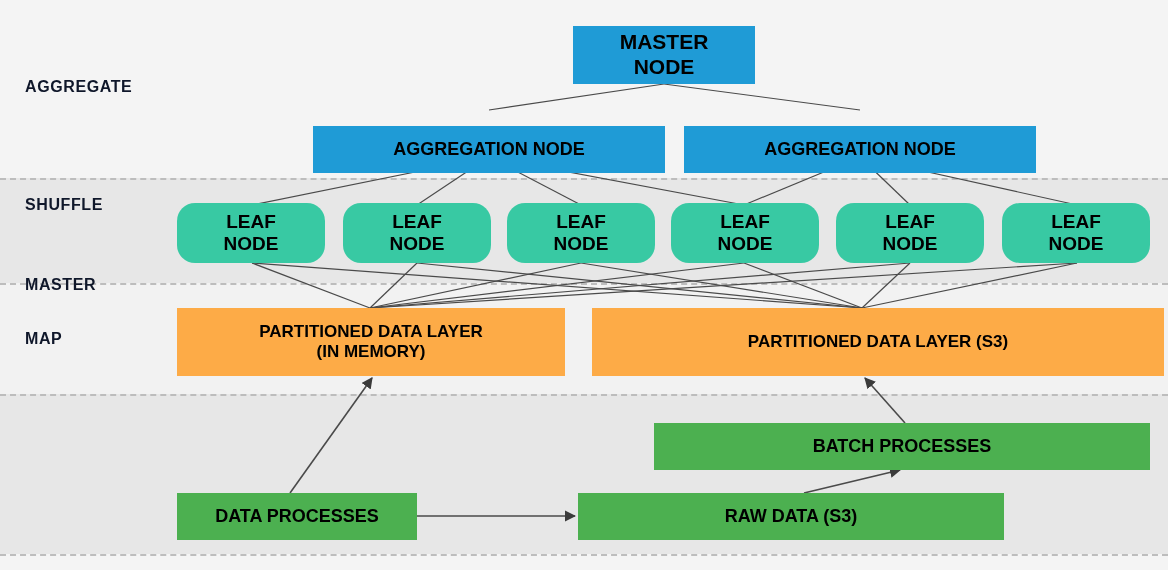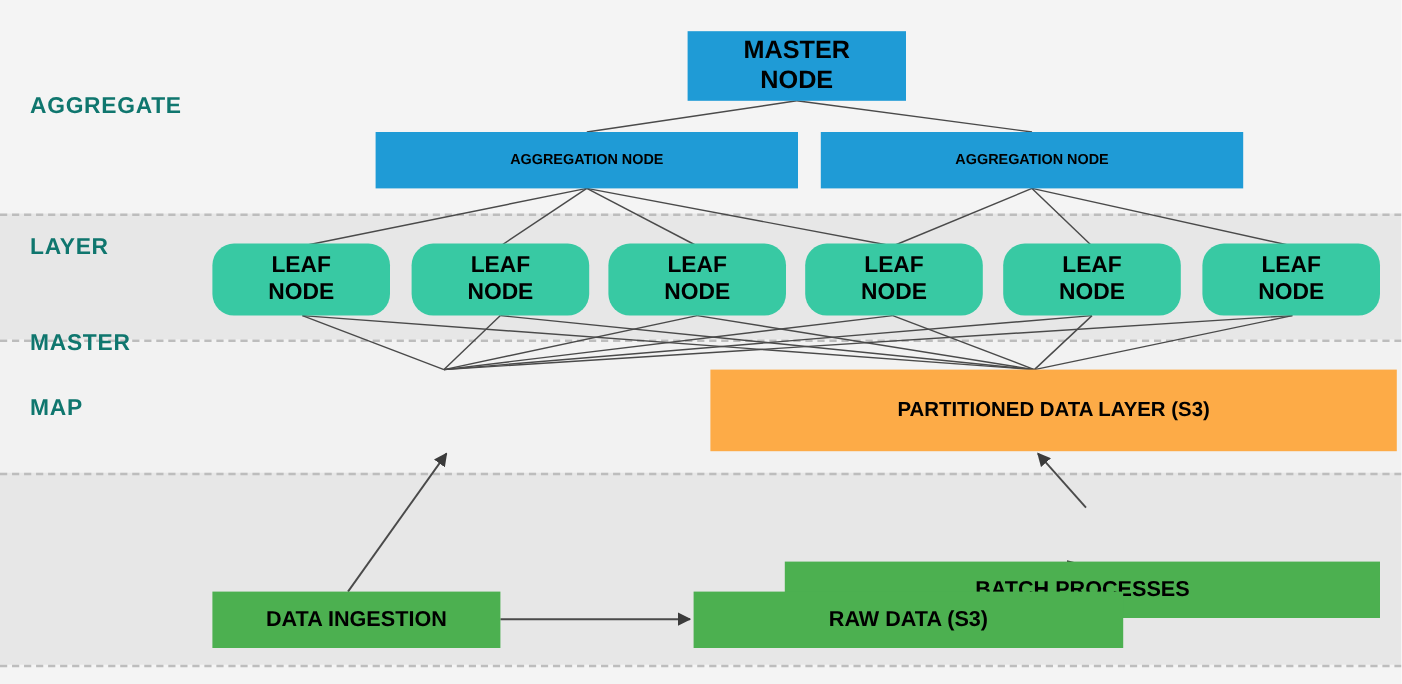--- a/index.html
+++ b/index.html
@@ -34,22 +34,22 @@
     left: 0;
     width: 1168px;
     height: 0;
     border-top: 2px dashed #bdbdbd;
   }
 
   
   .phase-label {
     position: absolute;
     left: 25px;
-    color: #0f766e;
-    font-size: 19px;
+    color: #0f172a;
+    font-size: 16px;
     font-weight: bold;
     letter-spacing: 0.6px;
     white-space: nowrap;
   }
 
   
   #wires {
     position: absolute;
     left: 0;
     top: 0;
@@ -71,21 +71,21 @@
     box-sizing: border-box;
     padding: 2px 6px;
     white-space: pre-line;
   }
   .node.blue   { background: #1f9bd6; }
   .node.teal   { background: #38c9a3; border-radius: 18px; }
   .node.orange { background: #fdab47; }
   .node.green  { background: #4cb050; }
 
   .fs-master { font-size: 21px; }
-  .fs-agg    { font-size: 12px; }
+  .fs-agg    { font-size: 18px; margin-top: 16px; }
   .fs-leaf   { font-size: 19px; }
   .fs-part   { font-size: 17px; }
   .fs-bot    { font-size: 18px; }
 </style>
 </head>
 <body>
 
 <div id="stage">
 
   <div class="band band-aggregate"></div>
@@ -93,21 +93,21 @@
   <div class="band band-shuffle"></div>
   <div class="band band-map"></div>
   <div class="band band-foot"></div>
 
   <div class="divider" style="top:178px"></div>
   <div class="divider" style="top:283px"></div>
   <div class="divider" style="top:394px"></div>
   <div class="divider" style="top:554px"></div>
 
   <div class="phase-label" style="top:78px">AGGREGATE</div>
-  <div class="phase-label" style="top:196px">LAYER</div>
+  <div class="phase-label" style="top:196px">SHUFFLE</div>
   <div class="phase-label" style="top:276px">MASTER</div>
   <div class="phase-label" style="top:330px">MAP</div>
 
   <svg id="wires" viewBox="0 0 1168 570">
     <defs>
       <marker id="arrow" viewBox="0 0 10 10" refX="9" refY="5" markerWidth="7" markerHeight="7" orient="auto-start-reverse">
         <path d="M 0 0 L 10 5 L 0 10 z" fill="#3b3b3b"></path>
       </marker>
     </defs>
     <g stroke="#4a4a4a" stroke-width="1.2" fill="none">
@@ -164,19 +164,21 @@
 NODE</div>
   <div class="node teal fs-leaf" style="left:507px; top:203px; width:148px; height:60px;">LEAF
 NODE</div>
   <div class="node teal fs-leaf" style="left:671px; top:203px; width:148px; height:60px;">LEAF
 NODE</div>
   <div class="node teal fs-leaf" style="left:836px; top:203px; width:148px; height:60px;">LEAF
 NODE</div>
   <div class="node teal fs-leaf" style="left:1002px; top:203px; width:148px; height:60px;">LEAF
 NODE</div>
 
+  <div class="node orange fs-part" style="left:177px; top:308px; width:388px; height:68px;">PARTITIONED DATA LAYER
+(IN MEMORY)</div>
   <div class="node orange fs-part" style="left:592px; top:308px; width:572px; height:68px;">PARTITIONED DATA LAYER (S3)</div>
 
-  <div class="node green fs-bot" style="left:654px; top:423px; width:496px; height:47px;margin-top:45px;">BATCH PROCESSES</div>
-  <div class="node green fs-bot" style="left:177px; top:493px; width:240px; height:47px;">DATA INGESTION</div>
-  <div class="node green fs-bot" style="left:578px; top:493px; width:358px; height:47px;">RAW DATA (S3)</div>
+  <div class="node green fs-bot" style="left:654px; top:423px; width:496px; height:47px;">BATCH PROCESSES</div>
+  <div class="node green fs-bot" style="left:177px; top:493px; width:240px; height:47px;">DATA PROCESSES</div>
+  <div class="node green fs-bot" style="left:578px; top:493px; width:426px; height:47px;">RAW DATA (S3)</div>
 
 </div>
 
 </body></html>

